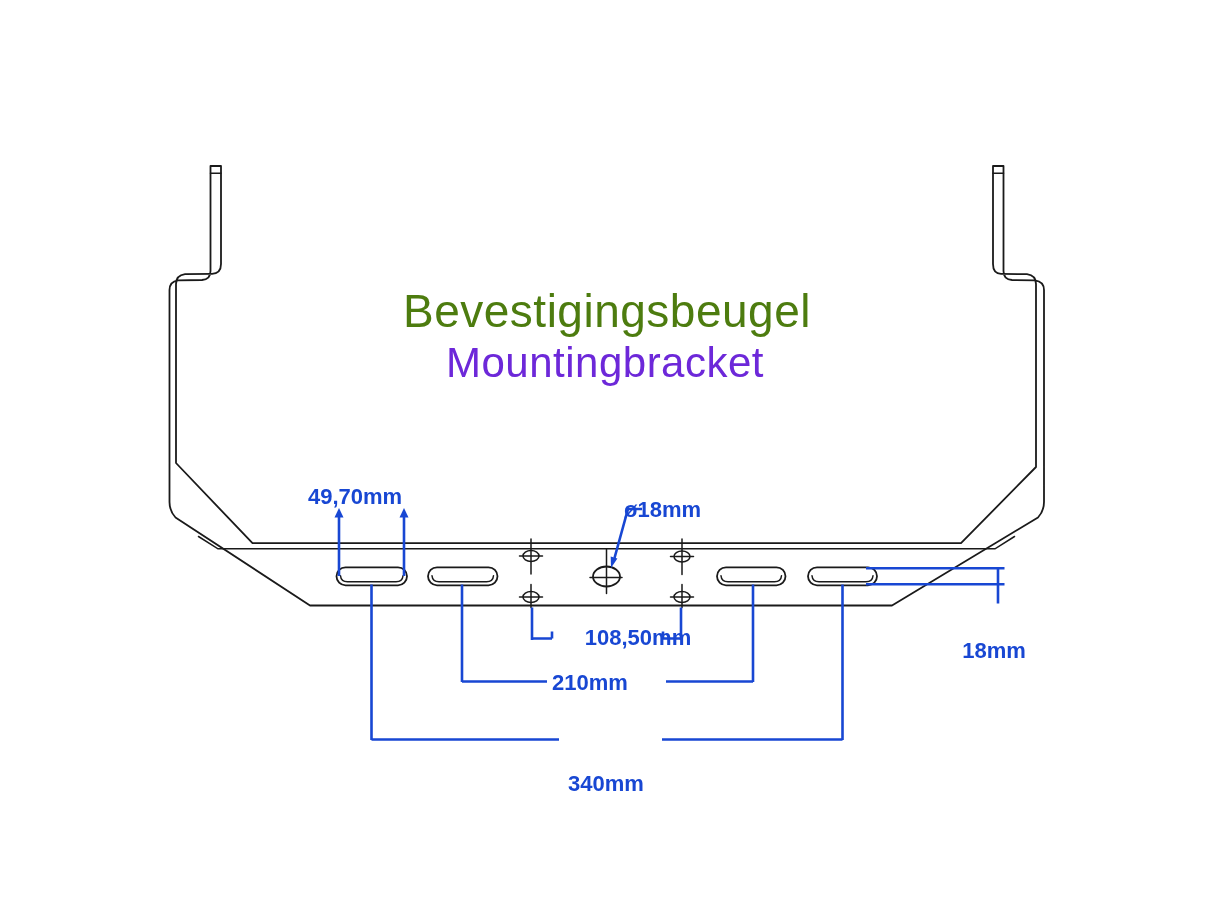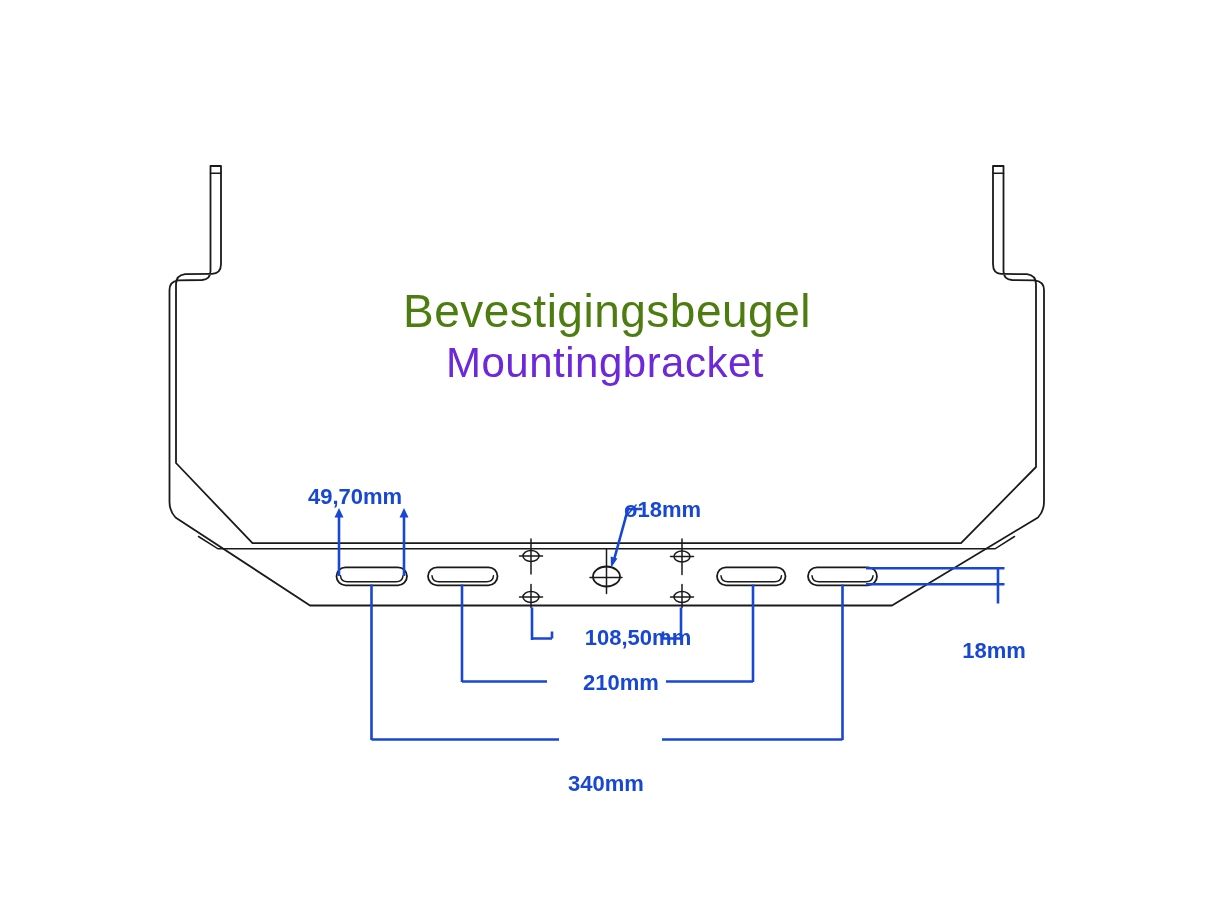--- a/index.html
+++ b/index.html
@@ -122,17 +122,17 @@
   <div class="label title-line2 center-x" style="left:605px;top:339px;">Mountingbracket</div>
 
   <div class="label dim center-x" style="left:355px;top:484px;">49,70mm</div>
 
   <div class="label dim" style="left:624px;top:497px;">ø18mm</div>
 
   <div class="label dim center-x" style="left:994px;top:602px;margin-top:36px;">18mm</div>
 
   <div class="label dim center-x" style="left:607px;top:625px;margin-left:31px;">108,50mm</div>
 
-  <div class="label dim center-x" style="left:621px;top:670px;">210mm</div>
+  <div class="label dim center-x" style="left:590px;top:670px;">210mm</div>
 
   <div class="label dim center-x" style="left:606px;top:771px;">340mm</div>
 
 </div>
 
 </body></html>

